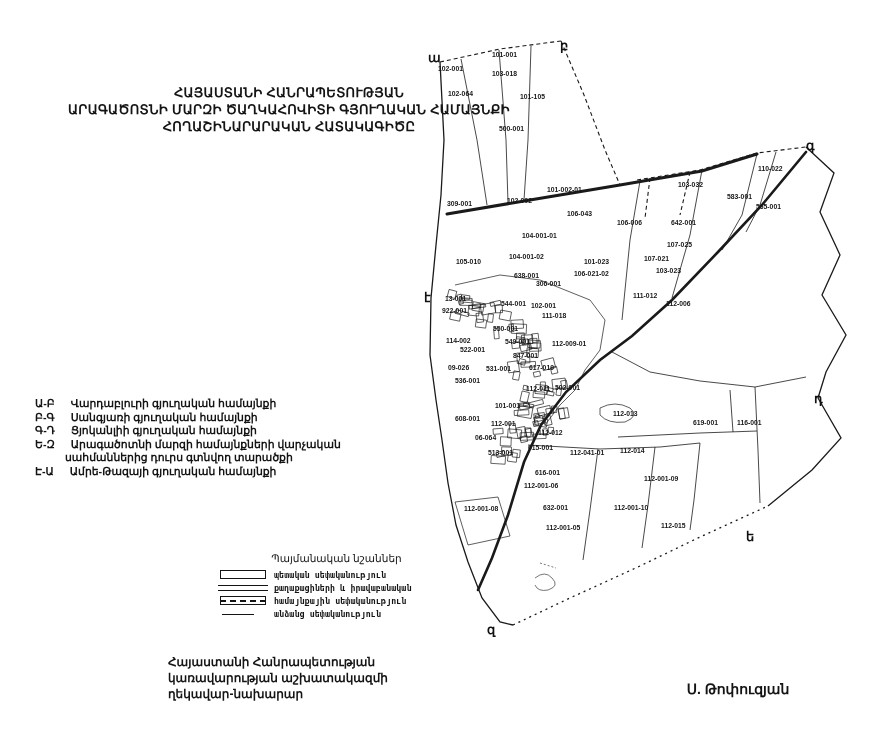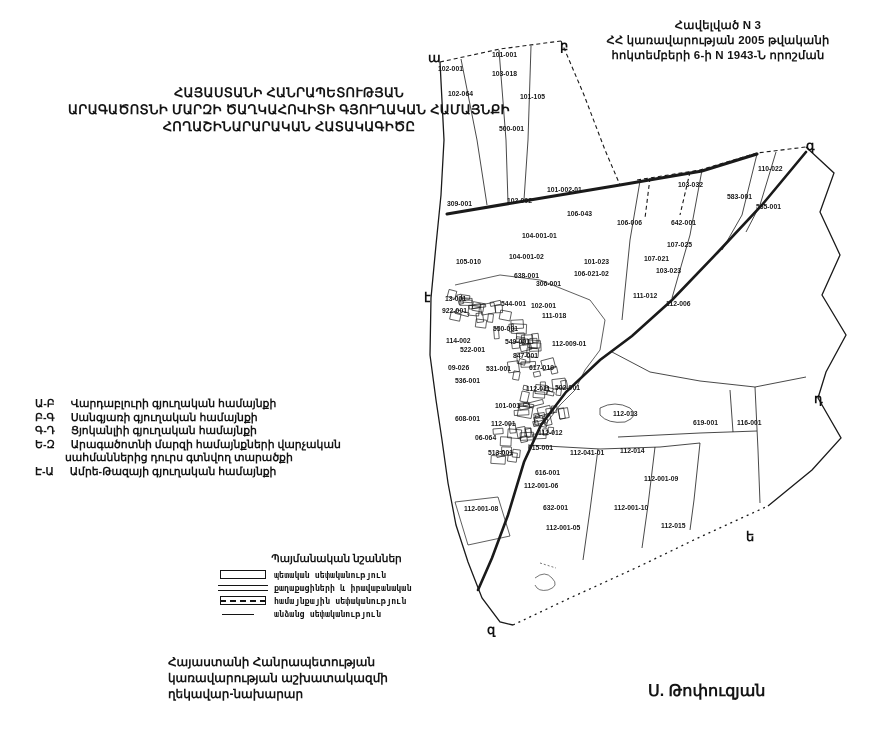--- a/index.html
+++ b/index.html
@@ -16,34 +16,34 @@
      font-weight:bold;font-size:13px;line-height:17px;letter-spacing:.3px;}
 
   
   .adjacent{position:absolute;left:35px;top:397px;width:345px;font-weight:bold;}
   .adj-title{margin:0 0 8px 98px;font-size:12.3px;}
   .adj-item{font-size:10.8px;line-height:13.6px;padding-left:30px;text-indent:-30px;}
   .adj-item .code{margin-right:16px;}
 
   
   .legend{position:absolute;left:218px;top:552px;width:215px;}
-  .legend-title{font-weight:bold;font-size:10.5px;text-align:center;margin:0 0 4px 22px;}
+  .legend-title{font-weight:normal;font-size:10.5px;text-align:center;margin:0 0 4px 22px;}
   .legend-row{display:flex;align-items:center;height:13px;font-family:Liberation Mono, monospace;}
   .sym{width:56px;flex:0 0 56px;position:relative;height:12px;}
   .sym .rect{position:absolute;left:2px;top:1px;width:46px;height:9px;border:1px solid #141414;}
   .sym .midline{position:absolute;left:2px;top:5px;width:46px;border-top:2px dashed #141414;}
   .sym .dline1{position:absolute;left:0;top:3px;width:50px;border-top:1.6px solid #141414;}
   .sym .dline2{position:absolute;left:0;top:8px;width:50px;border-top:1.6px solid #141414;}
   .sym .sline{position:absolute;left:4px;top:6px;width:32px;border-top:1.4px solid #141414;}
   .legend-label{font-size:8.3px;font-weight:bold;letter-spacing:.1px;white-space:nowrap;}
 
   
   .footer-left{position:absolute;left:168px;top:654px;font-weight:bold;font-size:12px;line-height:16px;}
-  .signature{position:absolute;left:648px;top:681px;width:180px;text-align:left;
-     font-weight:bold;font-size:16px;}
+  .signature{position:absolute;left:648px;top:681px;width:180px;text-align:center;
+     font-weight:bold;font-size:14px;}
 
   
   svg.map{position:absolute;left:0;top:0;pointer-events:none;}
   svg.map path, svg.map rect{fill:none;stroke:#1a1a1a;}
   .parcel-labels text{font-family:"Liberation Sans",sans-serif;font-size:6.8px;font-weight:bold;fill:#161616;}
   .boundary-letters text{font-family:"Liberation Sans",sans-serif;font-size:13px;font-weight:bold;fill:#111;}
   .village-cluster rect{stroke-width:.65;}
 </style>
 </head>
 <body>
@@ -263,25 +263,20 @@
         <text x="428" y="62">ա</text>
         <text x="560" y="50">բ</text>
         <text x="806" y="150">գ</text>
         <text x="814" y="403">դ</text>
         <text x="746" y="541">ե</text>
         <text x="487" y="634">զ</text>
         <text x="424" y="302">է</text>
       </g>
   </svg>
 
-  <div class="header-note">
-    <div>Հավելված N 3</div>
-    <div>ՀՀ կառավարության 2005 թվականի</div>
-    <div>հոկտեմբերի 6-ի N 1943-Ն որոշման</div>
-  </div>
 
   <div class="doc-title">
     <div>ՀԱՅԱՍՏԱՆԻ ՀԱՆՐԱՊԵՏՈՒԹՅԱՆ</div>
     <div>ԱՐԱԳԱԾՈՏՆԻ ՄԱՐԶԻ ԾԱՂԿԱՀՈՎԻՏԻ ԳՅՈՒՂԱԿԱՆ ՀԱՄԱՅՆՔԻ</div>
     <div>ՀՈՂԱՇԻՆԱՐԱՐԱԿԱՆ ՀԱՏԱԿԱԳԻԾԸ</div>
   </div>
 
   <div class="adjacent">
     <div class="adj-item"><span class="code">Ա-Բ</span><span>Վարդաբլուրի գյուղական համայնքի</span></div>
     <div class="adj-item"><span class="code">Բ-Գ</span><span>Սանգյառի գյուղական համայնքի</span></div>

